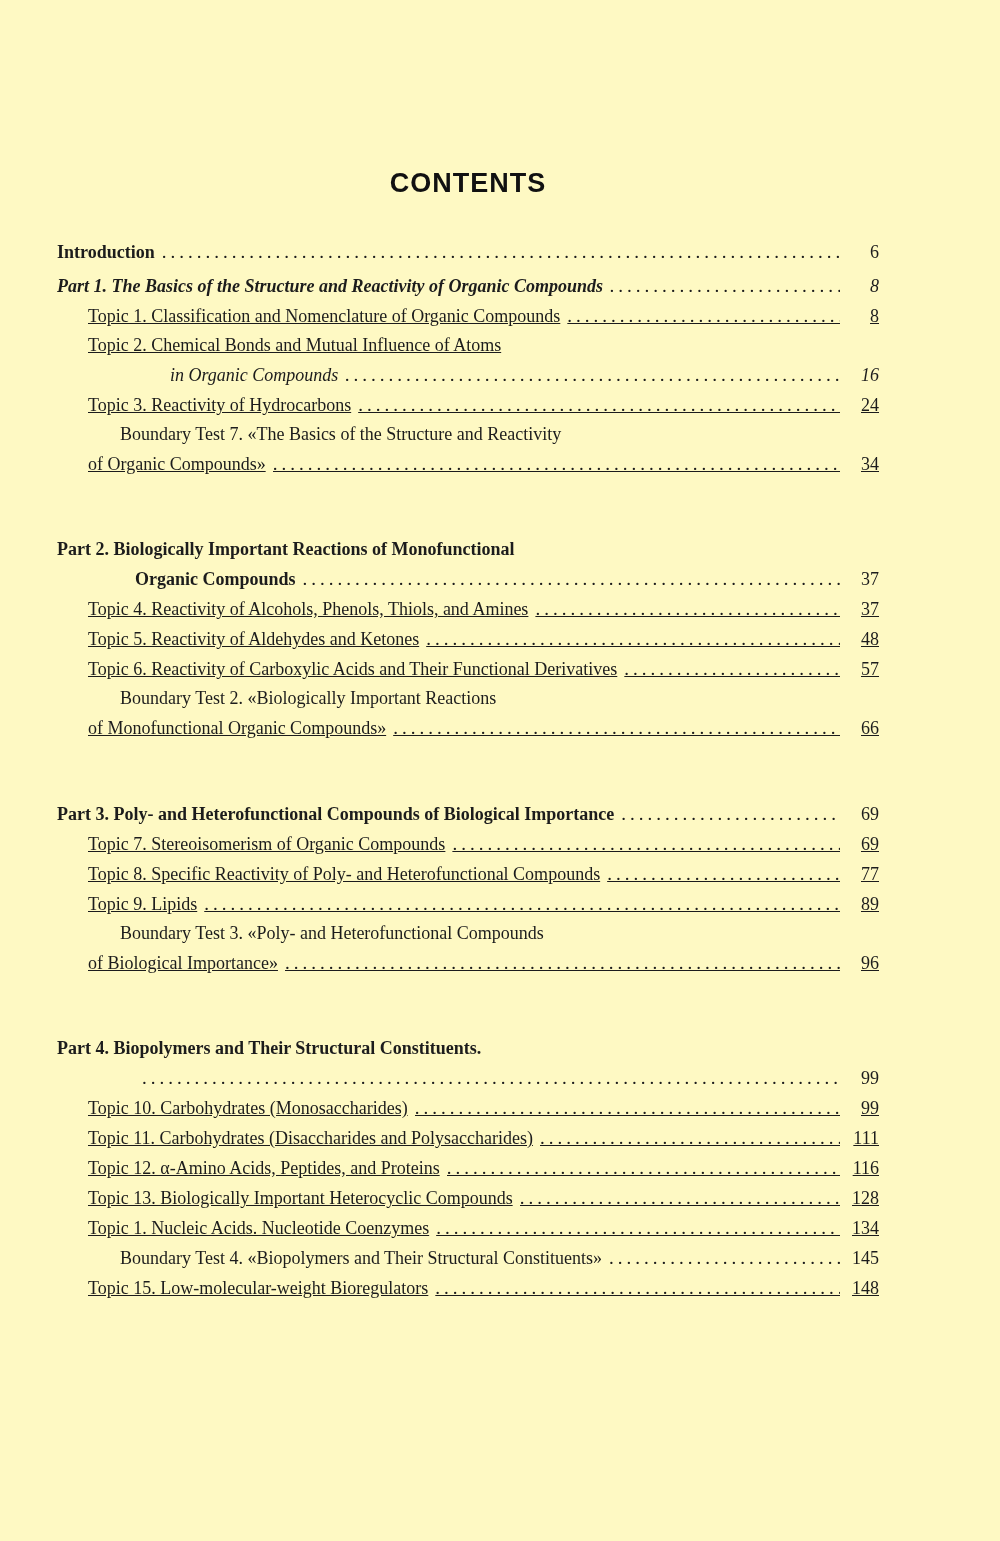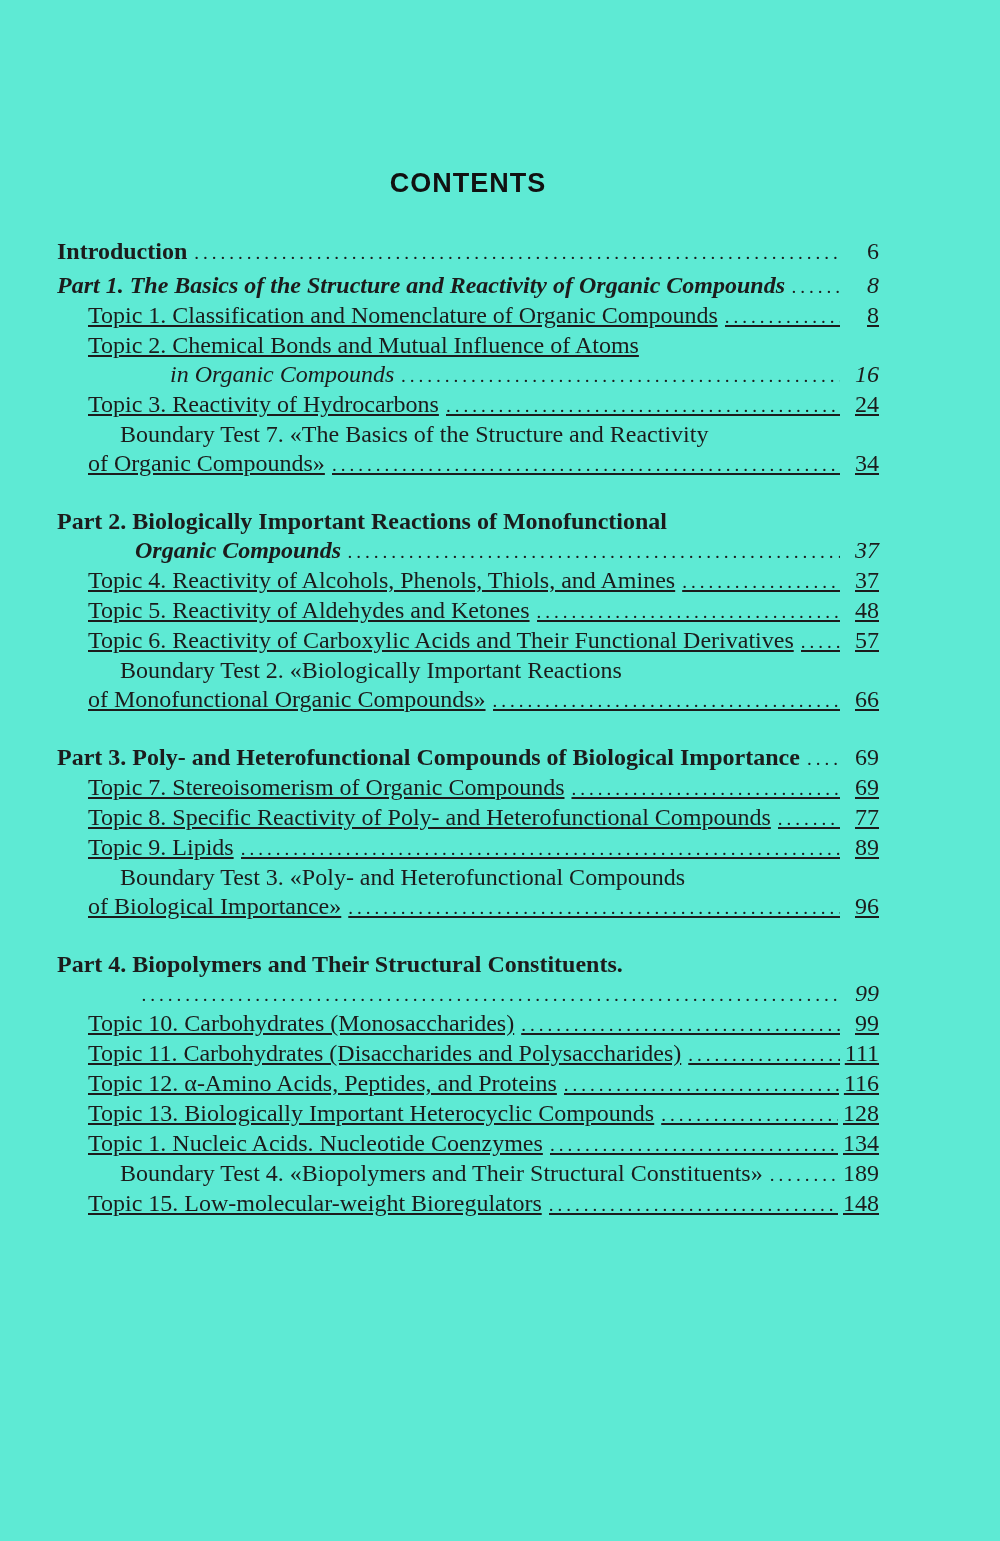--- a/index.html
+++ b/index.html
@@ -1,18 +1,18 @@
 <!DOCTYPE html>
 <html><head>
 <meta charset="utf-8">
 <style>
   html,body { margin:0; padding:0; background:#e9e9e9; }
   .page {
     width:1000px; height:1541px;
-    background:#5eead4;
+    background:#fef9c3;
     position:relative;
     font-family:"Liberation Serif", serif;
     color:#1c1c1c;
     overflow:hidden;
     box-sizing:border-box;
   }
   .content {
     position:absolute;
     left:57px; top:168px;
     width:822px;
@@ -22,31 +22,31 @@
     font-weight:bold;
     font-size:27px;
     letter-spacing:1px;
     text-align:center;
     margin:0 0 38px 0;
     color:#111;
   }
   .row {
     display:flex;
     align-items:baseline;
-    font-size:24px;
+    font-size:18px;
     line-height:29px;
     white-space:nowrap;
   }
   .b  { font-weight:bold; }
   .i1 { padding-left:31px;text-decoration:underline; }
   .i2 { padding-left:63px; }
   .i3 { padding-left:113px;font-style:italic; }
-  .ic { padding-left:78px;font-style:italic; }
+  .ic { padding-left:78px; }
   .gs { margin-top:4px;font-style:italic; }
-  .gl { margin-top:28px; }
+  .gl { margin-top:56px; }
   .t  { flex:0 0 auto; }
   .dots {
     flex:1 1 auto;
     overflow:hidden;
     white-space:nowrap;
     margin:0 5px 0 7px;
     font-weight:normal;
     color:#1c1c1c;
   }
   .dots::after {
@@ -197,21 +197,21 @@
       <span class="pg">128</span>
     </div>
     <div class="row i1">
       <span class="t">Topic 1. Nucleic Acids. Nucleotide Coenzymes</span>
       <span class="dots"></span>
       <span class="pg">134</span>
     </div>
     <div class="row i2">
       <span class="t">Boundary Test 4. «Biopolymers and Their Structural Constituents»</span>
       <span class="dots"></span>
-      <span class="pg">189</span>
+      <span class="pg">145</span>
     </div>
     <div class="row i1">
       <span class="t">Topic 15. Low-molecular-weight Bioregulators</span>
       <span class="dots"></span>
       <span class="pg">148</span>
     </div>
 
   </div>
 </div>
 

